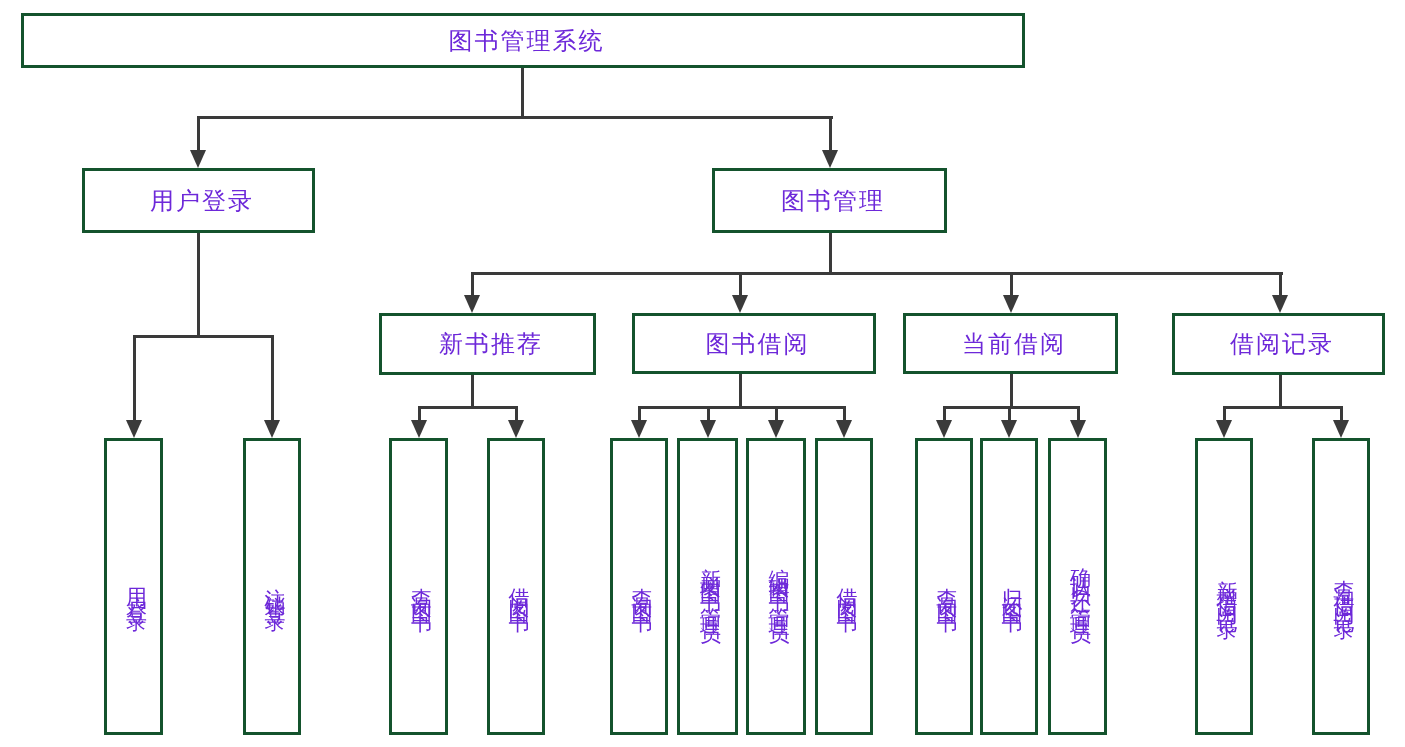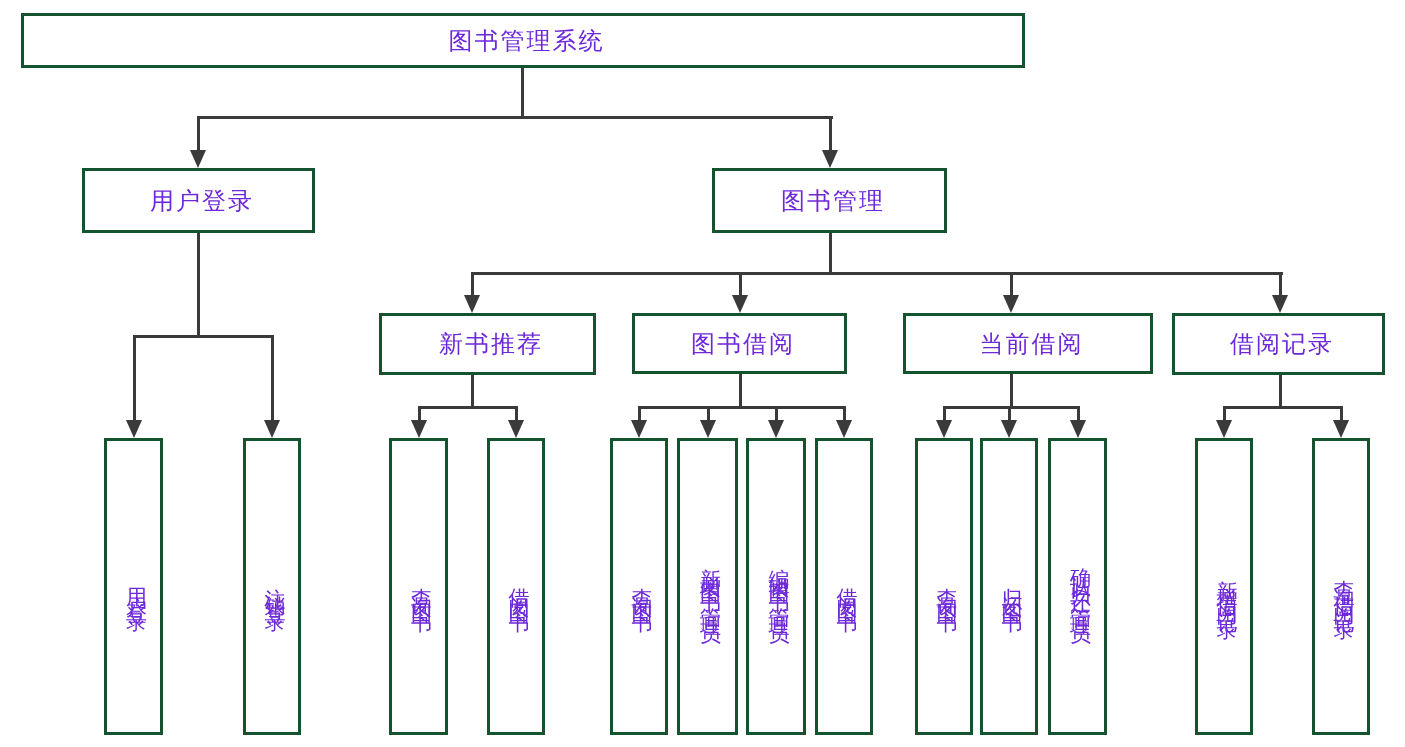--- a/index.html
+++ b/index.html
@@ -58,22 +58,22 @@
   <div class="line" style="left:471px; top:272px; width:3px; height:25px;"></div>
   <div class="line" style="left:739px; top:272px; width:3px; height:25px;"></div>
   <div class="line" style="left:1010px; top:272px; width:3px; height:25px;"></div>
   <div class="line" style="left:1279px; top:272px; width:3px; height:25px;"></div>
   <div class="arrow" style="left:464px; top:295px;"></div>
   <div class="arrow" style="left:732px; top:295px;"></div>
   <div class="arrow" style="left:1003px; top:295px;"></div>
   <div class="arrow" style="left:1272px; top:295px;"></div>
 
   <div class="box hbox" style="left:379px; top:313px; width:217px; height:62px;">新书推荐</div>
-  <div class="box hbox" style="left:632px; top:313px; width:215px; height:61px;">图书借阅</div>
-  <div class="box hbox" style="left:903px; top:313px; width:250px; height:61px;">当前借阅</div>
+  <div class="box hbox" style="left:632px; top:313px; width:244px; height:61px;">图书借阅</div>
+  <div class="box hbox" style="left:903px; top:313px; width:215px; height:61px;">当前借阅</div>
   <div class="box hbox" style="left:1172px; top:313px; width:213px; height:62px;">借阅记录</div>
 
   <div class="line" style="left:471px; top:375px; width:3px; height:33px;"></div>
   <div class="line" style="left:418px; top:406px; width:100px; height:3px;"></div>
   <div class="line" style="left:418px; top:406px; width:3px; height:16px;"></div>
   <div class="line" style="left:515px; top:406px; width:3px; height:16px;"></div>
   <div class="arrow" style="left:411px; top:420px;"></div>
   <div class="arrow" style="left:508px; top:420px;"></div>
 
   <div class="line" style="left:739px; top:374px; width:3px; height:34px;"></div>

